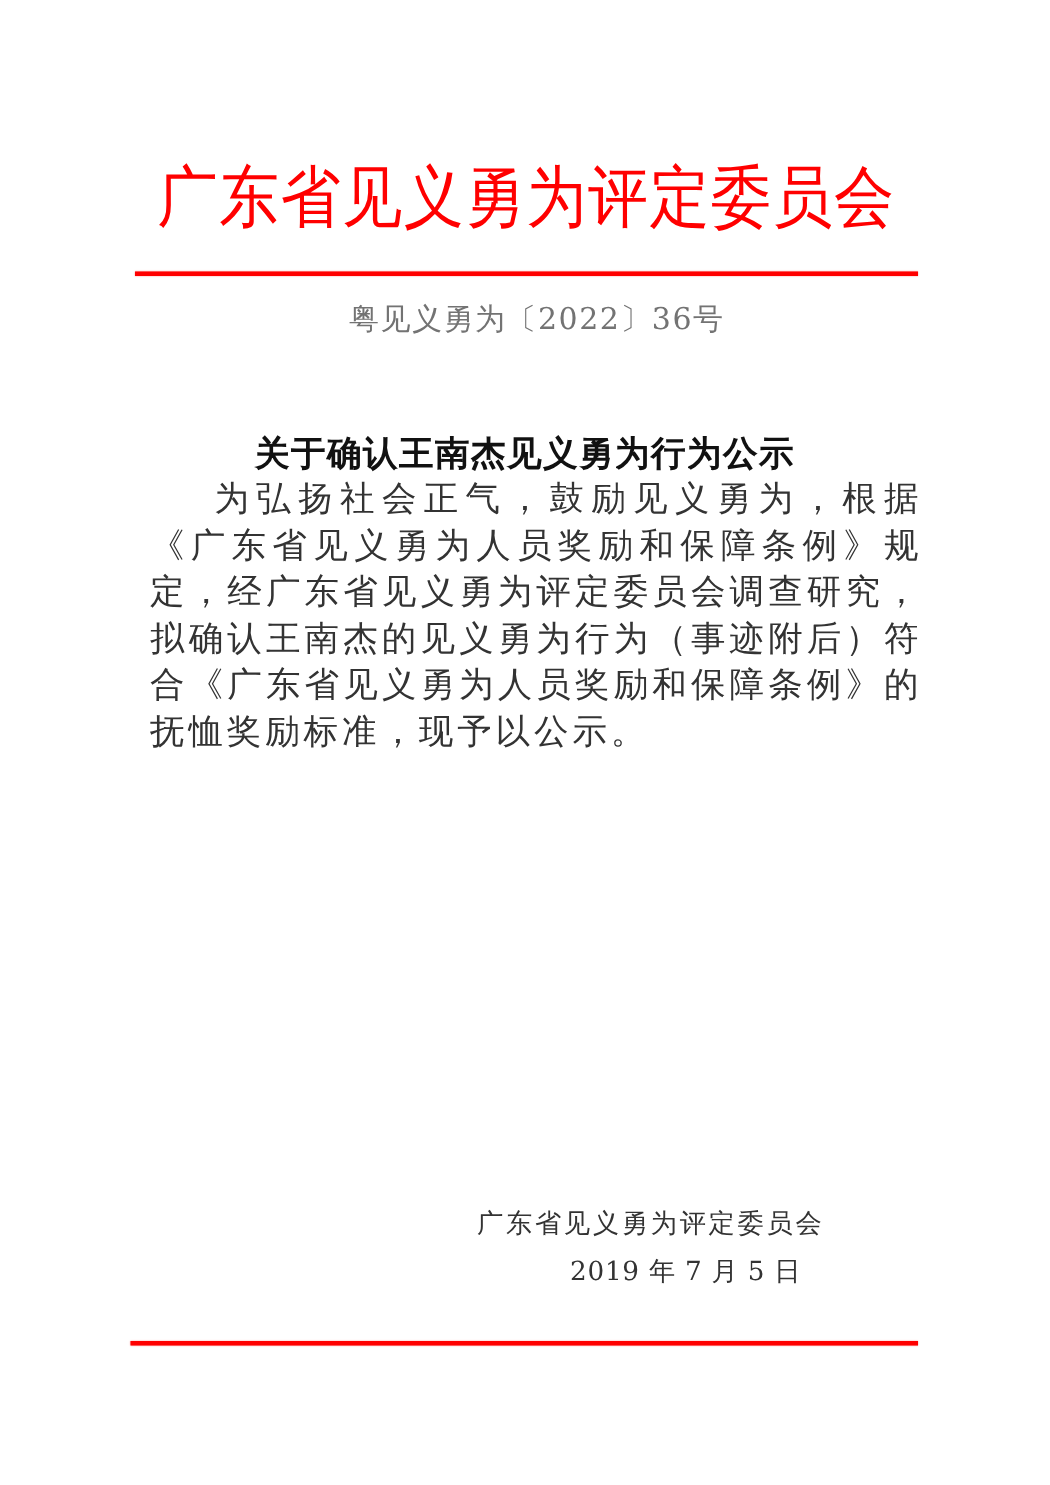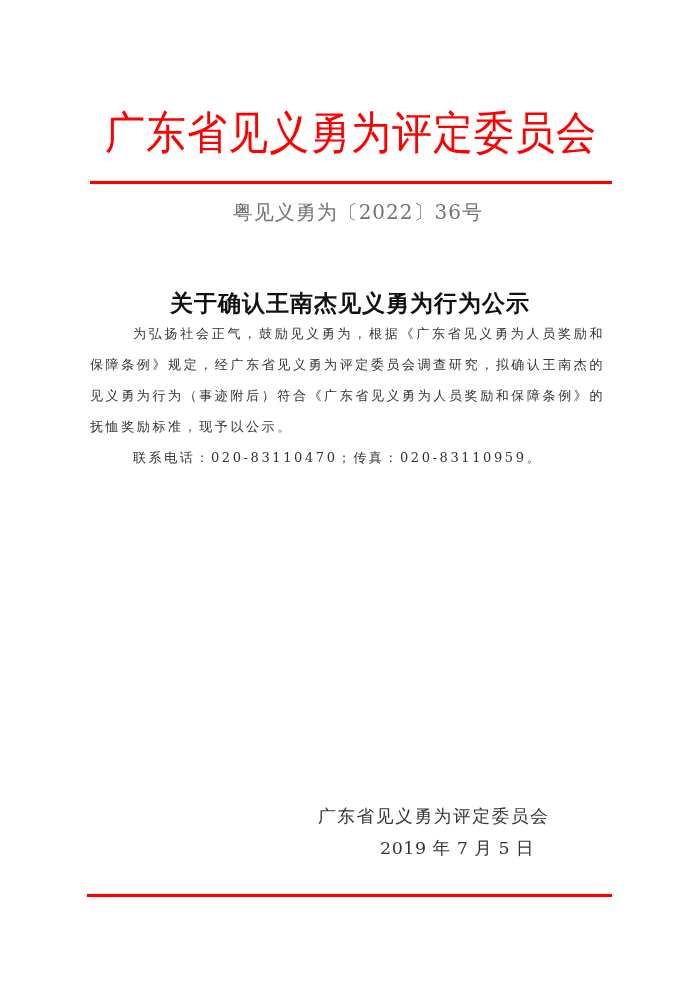--- a/index.html
+++ b/index.html
@@ -63,24 +63,24 @@
     font-family: "DejaVu Sans", "Liberation Sans", sans-serif;
     font-weight: bold;
     font-size: 23px;
     line-height: 34px;
     color: #111;
     letter-spacing: 1px;
     margin-top: 32px;
   }
   .body-text {
     position: absolute;
-    left: 90px;
+    left: 100px;
     top: 318px;
     width: 515px;
-    font-size: 13px;
+    font-size: 23px;
     line-height: 31px;
     color: #333;
     text-align: justify;
     letter-spacing: 2.6px;
   }
   .body-text p {
     margin: 0;
     text-indent: 43px;
   }
   .attachment {
@@ -113,21 +113,20 @@
   <div class="org-header">广东省见义勇为评定委员会</div>
 
   <div class="rule rule-top"></div>
 
   <div class="doc-number">粤见义勇为〔2022〕36号</div>
 
   <div class="doc-title">关于确认王南杰见义勇为行为公示</div>
 
   <div class="body-text">
     <p>为弘扬社会正气，鼓励见义勇为，根据《广东省见义勇为人员奖励和保障条例》规定，经广东省见义勇为评定委员会调查研究，拟确认王南杰的见义勇为行为（事迹附后）符合《广东省见义勇为人员奖励和保障条例》的抚恤奖励标准，现予以公示。</p>
-    <p>联系电话：020-83110470；传真：020-83110959。</p>
   </div>
 
 
   <div class="signature">
     <div class="org">广东省见义勇为评定委员会</div>
     <div class="date">2019 年 7 月 5 日</div>
   </div>
 
   <div class="rule rule-bottom"></div>
 

